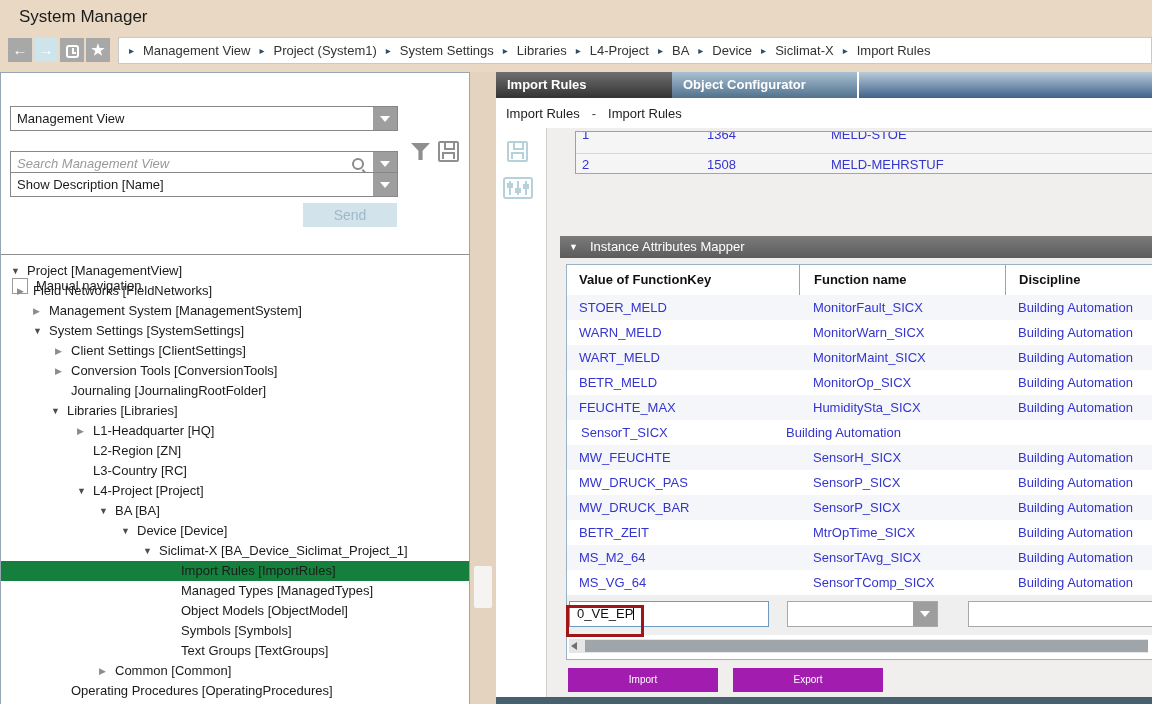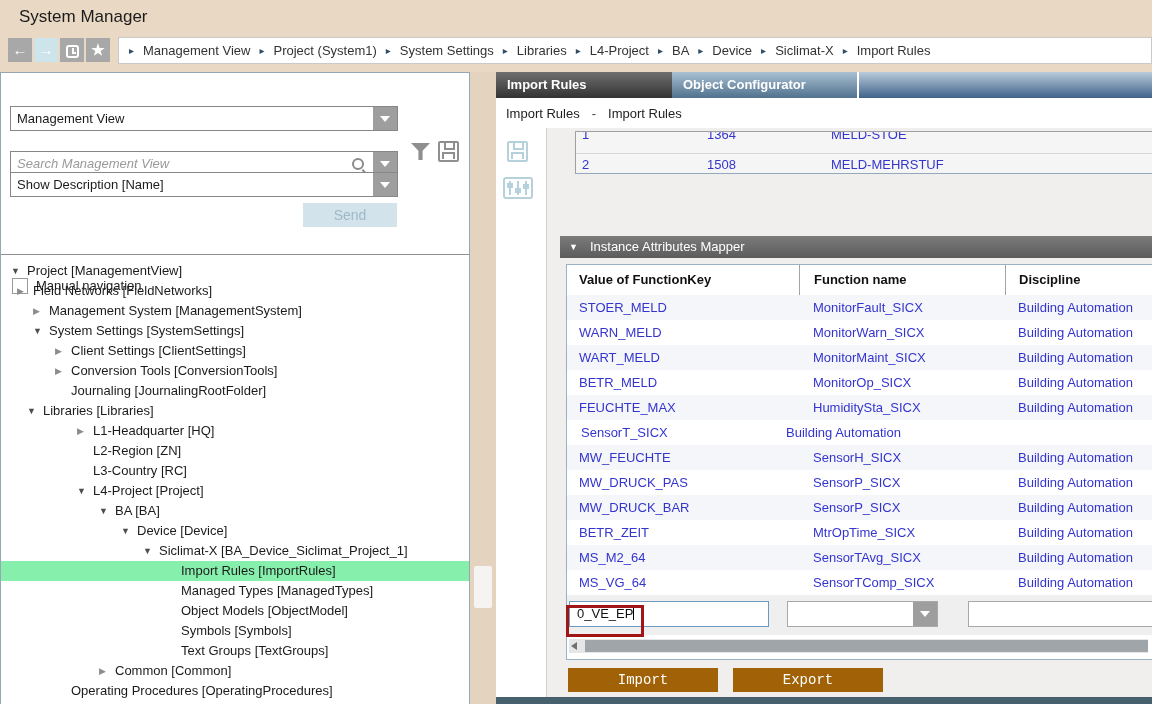--- a/index.html
+++ b/index.html
@@ -31,21 +31,21 @@
   .funnel { position:absolute; width:19px; height:17px; background:#8f8f8f; clip-path:polygon(0 0,100% 0,61% 46%,61% 100%,39% 100%,39% 46%); cursor:pointer; }
   .floppy { position:absolute; width:21px; height:21px; border:2px solid #8f8f8f; border-radius:2px; cursor:pointer; }
   .floppy::before { content:""; position:absolute; left:4px; top:-1px; width:7px; height:6px; border:2px solid #8f8f8f; border-top:none; }
   .floppy::after { content:""; position:absolute; left:2px; bottom:1px; width:9px; height:5px; border:2px solid #8f8f8f; border-bottom:none; }
   .floppy.blue, .floppy.blue::before, .floppy.blue::after { border-color:#b5d1dc; }
   .chk { position:absolute; left:11px; top:205px; width:16px; height:16px; border:1px solid #9a9a9a; background:#fff; cursor:pointer; }
   .chk-label { position:absolute; left:35px; top:205px; font-size:13px; }
   .send-btn { position:absolute; left:302px; top:130px; width:94px; height:24px; background:#d2e3eb; color:#9fb9c6; font-size:14px; text-align:center; line-height:24px; cursor:default; }
   .tree { position:absolute; left:0; top:181px; right:0; bottom:0; border-top:1px solid #8f8f8f; padding-top:6px; overflow:hidden; }
   .tree-row { height:20px; line-height:20px; white-space:nowrap; cursor:pointer; }
-  .tree-row.selected { background:#86efac; }
+  .tree-row.selected { background:#15803d; }
   .tree-row .tw { display:inline-block; width:16px; font-size:9px; vertical-align:1px; }
   .tree-row.expanded .tw::before { content:"\25BC"; color:#4d4d4d; }
   .tree-row.collapsed .tw::before { content:"\25B6"; color:#8c8c8c; }
 
   
   .gutter { position:absolute; left:470px; top:72px; width:26px; height:632px; background:#e4d3be; }
   .gutter .thumb { position:absolute; left:4px; top:494px; width:18px; height:42px; background:#f5f4f2; border-radius:2px; cursor:pointer; }
 
   
   .right-panel { position:absolute; left:496px; top:72px; width:656px; height:632px; background:#fff; }
@@ -86,21 +86,21 @@
   .edit-row { position:absolute; left:0; right:0; top:330px; height:40px; background:#efefef; }
   .edit-input { position:absolute; left:2px; top:6px; width:200px; height:26px; border:1px solid #6f9ac0; background:#fff; line-height:24px; padding-left:7px; color:#111; }
   .caret { display:inline-block; width:1px; height:14px; background:#000; vertical-align:-2px; }
   .red-box { position:absolute; left:-4px; top:3px; width:78px; height:32px; border:3px solid #a01616; pointer-events:none; }
   .edit-dd { position:absolute; left:220px; top:6px; width:151px; height:26px; border:1px solid #a8a8a8; background:#fff; display:flex; justify-content:flex-end; }
   .edit-f3 { position:absolute; left:401px; top:6px; width:270px; height:26px; border:1px solid #a8a8a8; background:#fff; }
   .hscroll { position:absolute; left:2px; right:4px; top:374px; height:14px; background:#e6e6e6; }
   .hscroll .arr { position:absolute; left:2px; top:3px; width:0; height:0; border-top:4px solid transparent; border-bottom:4px solid transparent; border-right:6px solid #6d7275; cursor:pointer; }
   .hscroll .hthumb { position:absolute; left:16px; top:1px; right:0; height:12px; background:#9fa5a8; cursor:pointer; }
 
-  .act-btn { position:absolute; top:540px; width:150px; height:24px; background:#a16207; color:#fff; font-size:14px; text-align:center; line-height:24px; cursor:pointer;font-family:Liberation Mono, monospace; }
+  .act-btn { position:absolute; top:540px; width:150px; height:24px; background:#a21caf; color:#fff; font-size:10px; text-align:center; line-height:24px; cursor:pointer; }
   .bottom-strip { position:absolute; left:0; right:0; bottom:0; height:7px; background:#46616d; }
 </style>
 </head>
 <body>
 
 <div id="app">
 
   <div class="win-title">System Manager</div>
 
   <div class="nav-btn" style="left:8px;"><span>←</span></div>
@@ -203,21 +203,21 @@
         </div>
 
         <div class="tree-row collapsed" style="padding-left: 54px;">
           <span class="tw"></span><span>Conversion Tools [ConversionTools]</span>
         </div>
 
         <div class="tree-row leaf" style="padding-left: 54px;">
           <span class="tw"></span><span>Journaling [JournalingRootFolder]</span>
         </div>
 
-        <div class="tree-row expanded" style="padding-left: 26px;">
+        <div class="tree-row expanded" style="padding-left: 50px;">
           <span class="tw"></span><span>Libraries [Libraries]</span>
         </div>
 
         <div class="tree-row collapsed" style="padding-left: 76px;">
           <span class="tw"></span><span>L1-Headquarter [HQ]</span>
         </div>
 
         <div class="tree-row leaf" style="padding-left: 76px;">
           <span class="tw"></span><span>L2-Region [ZN]</span>
         </div>

